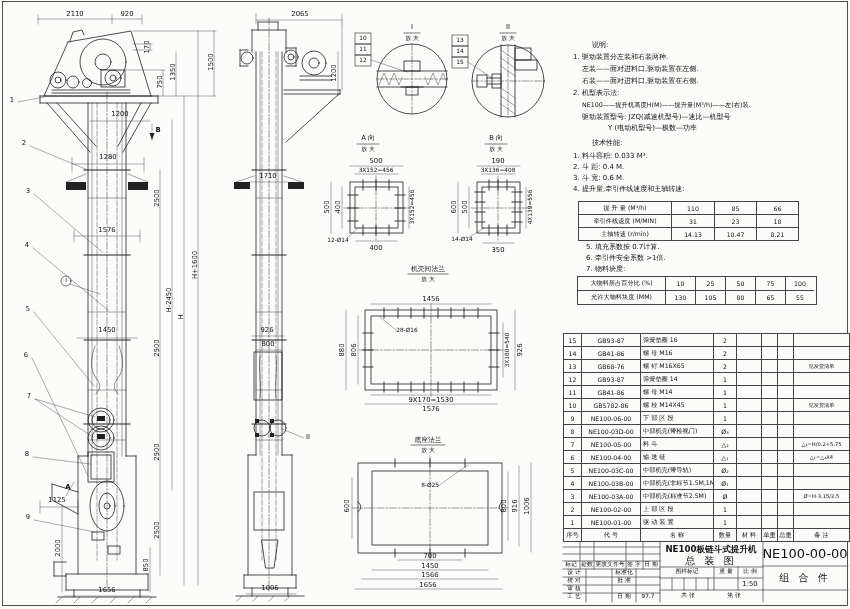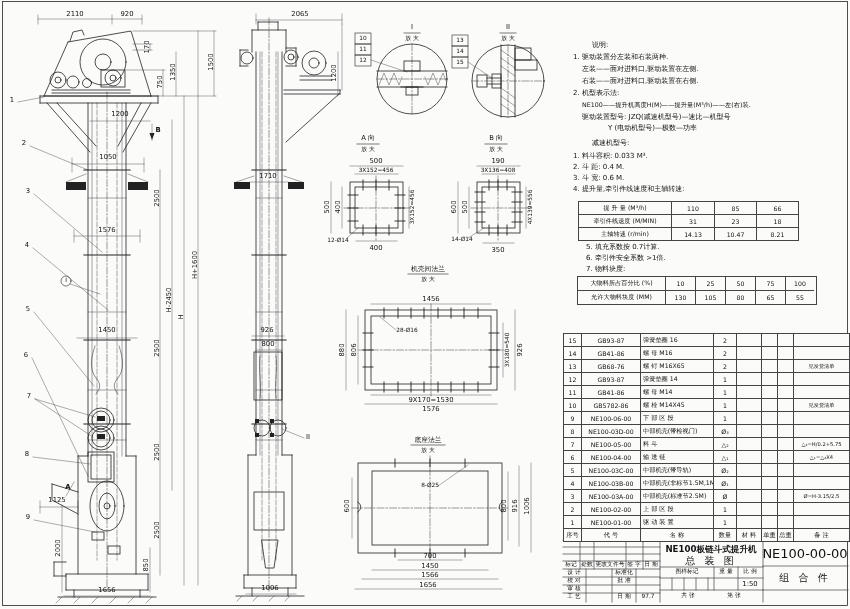--- a/index.html
+++ b/index.html
@@ -140,21 +140,21 @@
 </svg>
 
 <span class="t" style="left:75px;top:14px">2110</span>
 <span class="t" style="left:127px;top:14px">920</span>
 <span class="v" style="left:147px;top:47px">170</span>
 <span class="v" style="left:160px;top:82px">750</span>
 <span class="v" style="left:173px;top:72px">1350</span>
 <span class="v" style="left:211px;top:62px">1500</span>
 <span class="t" style="left:120px;top:114px">1200</span>
 <span class="t b" style="left:158px;top:130px">B</span>
-<span class="t" style="left:108px;top:157px">1050</span>
+<span class="t" style="left:108px;top:157px">1280</span>
 <span class="t" style="left:107px;top:230px">1576</span>
 <span class="t" style="left:107px;top:330px">1450</span>
 <span class="v" style="left:157px;top:198px">2500</span>
 <span class="v" style="left:157px;top:348px">2500</span>
 <span class="v" style="left:157px;top:452px">2500</span>
 <span class="v" style="left:157px;top:530px">2500</span>
 <span class="v" style="left:169px;top:300px">H-2450</span>
 <span class="v" style="left:181px;top:317px">H</span>
 <span class="v" style="left:195px;top:265px">H+1600</span>
 <span class="t" style="left:57px;top:500px">1125</span>
@@ -237,21 +237,21 @@
 <span class="t" style="left:428px;top:585px">1656</span>
 
 <span class="tx" style="left:592px;top:42px">说明:</span>
 <span class="tx" style="left:573px;top:54px">1. 驱动装置分左装和右装两种.</span>
 <span class="tx" style="left:582px;top:66px">左装——面对进料口,驱动装置在左侧.</span>
 <span class="tx" style="left:582px;top:78px">右装——面对进料口,驱动装置在右侧.</span>
 <span class="tx" style="left:573px;top:90px">2. 机型表示法:</span>
 <span class="tx" style="left:582px;top:102px;font-size:6.3px">NE100——提升机高度H(M)——提升量(M³/h)——左(右)装.</span>
 <span class="tx" style="left:582px;top:114px">驱动装置型号: JZQ(减速机型号)—速比—机型号</span>
 <span class="tx" style="left:608px;top:125px">Y (电动机型号)—极数—功率</span>
-<span class="tx" style="left:592px;top:140px">减速机型号:</span>
+<span class="tx" style="left:592px;top:140px">技术性能:</span>
 <span class="tx" style="left:573px;top:153px">1. 料斗容积: 0.033 M³.</span>
 <span class="tx" style="left:573px;top:164px">2. 斗  距: 0.4 M.</span>
 <span class="tx" style="left:573px;top:175px">3. 斗  宽: 0.6 M.</span>
 <span class="tx" style="left:573px;top:186px">4. 提升量,牵引件线速度和主轴转速:</span>
 <span class="tx" style="left:586px;top:244px">5. 填充系数按 0.7计算.</span>
 <span class="tx" style="left:586px;top:255px">6. 牵引件安全系数 &gt;1倍.</span>
 <span class="tx" style="left:586px;top:266px">7. 物料块度:</span>
 
 <div class="spec">
   <span>提 升 量 (M³/h)</span>

